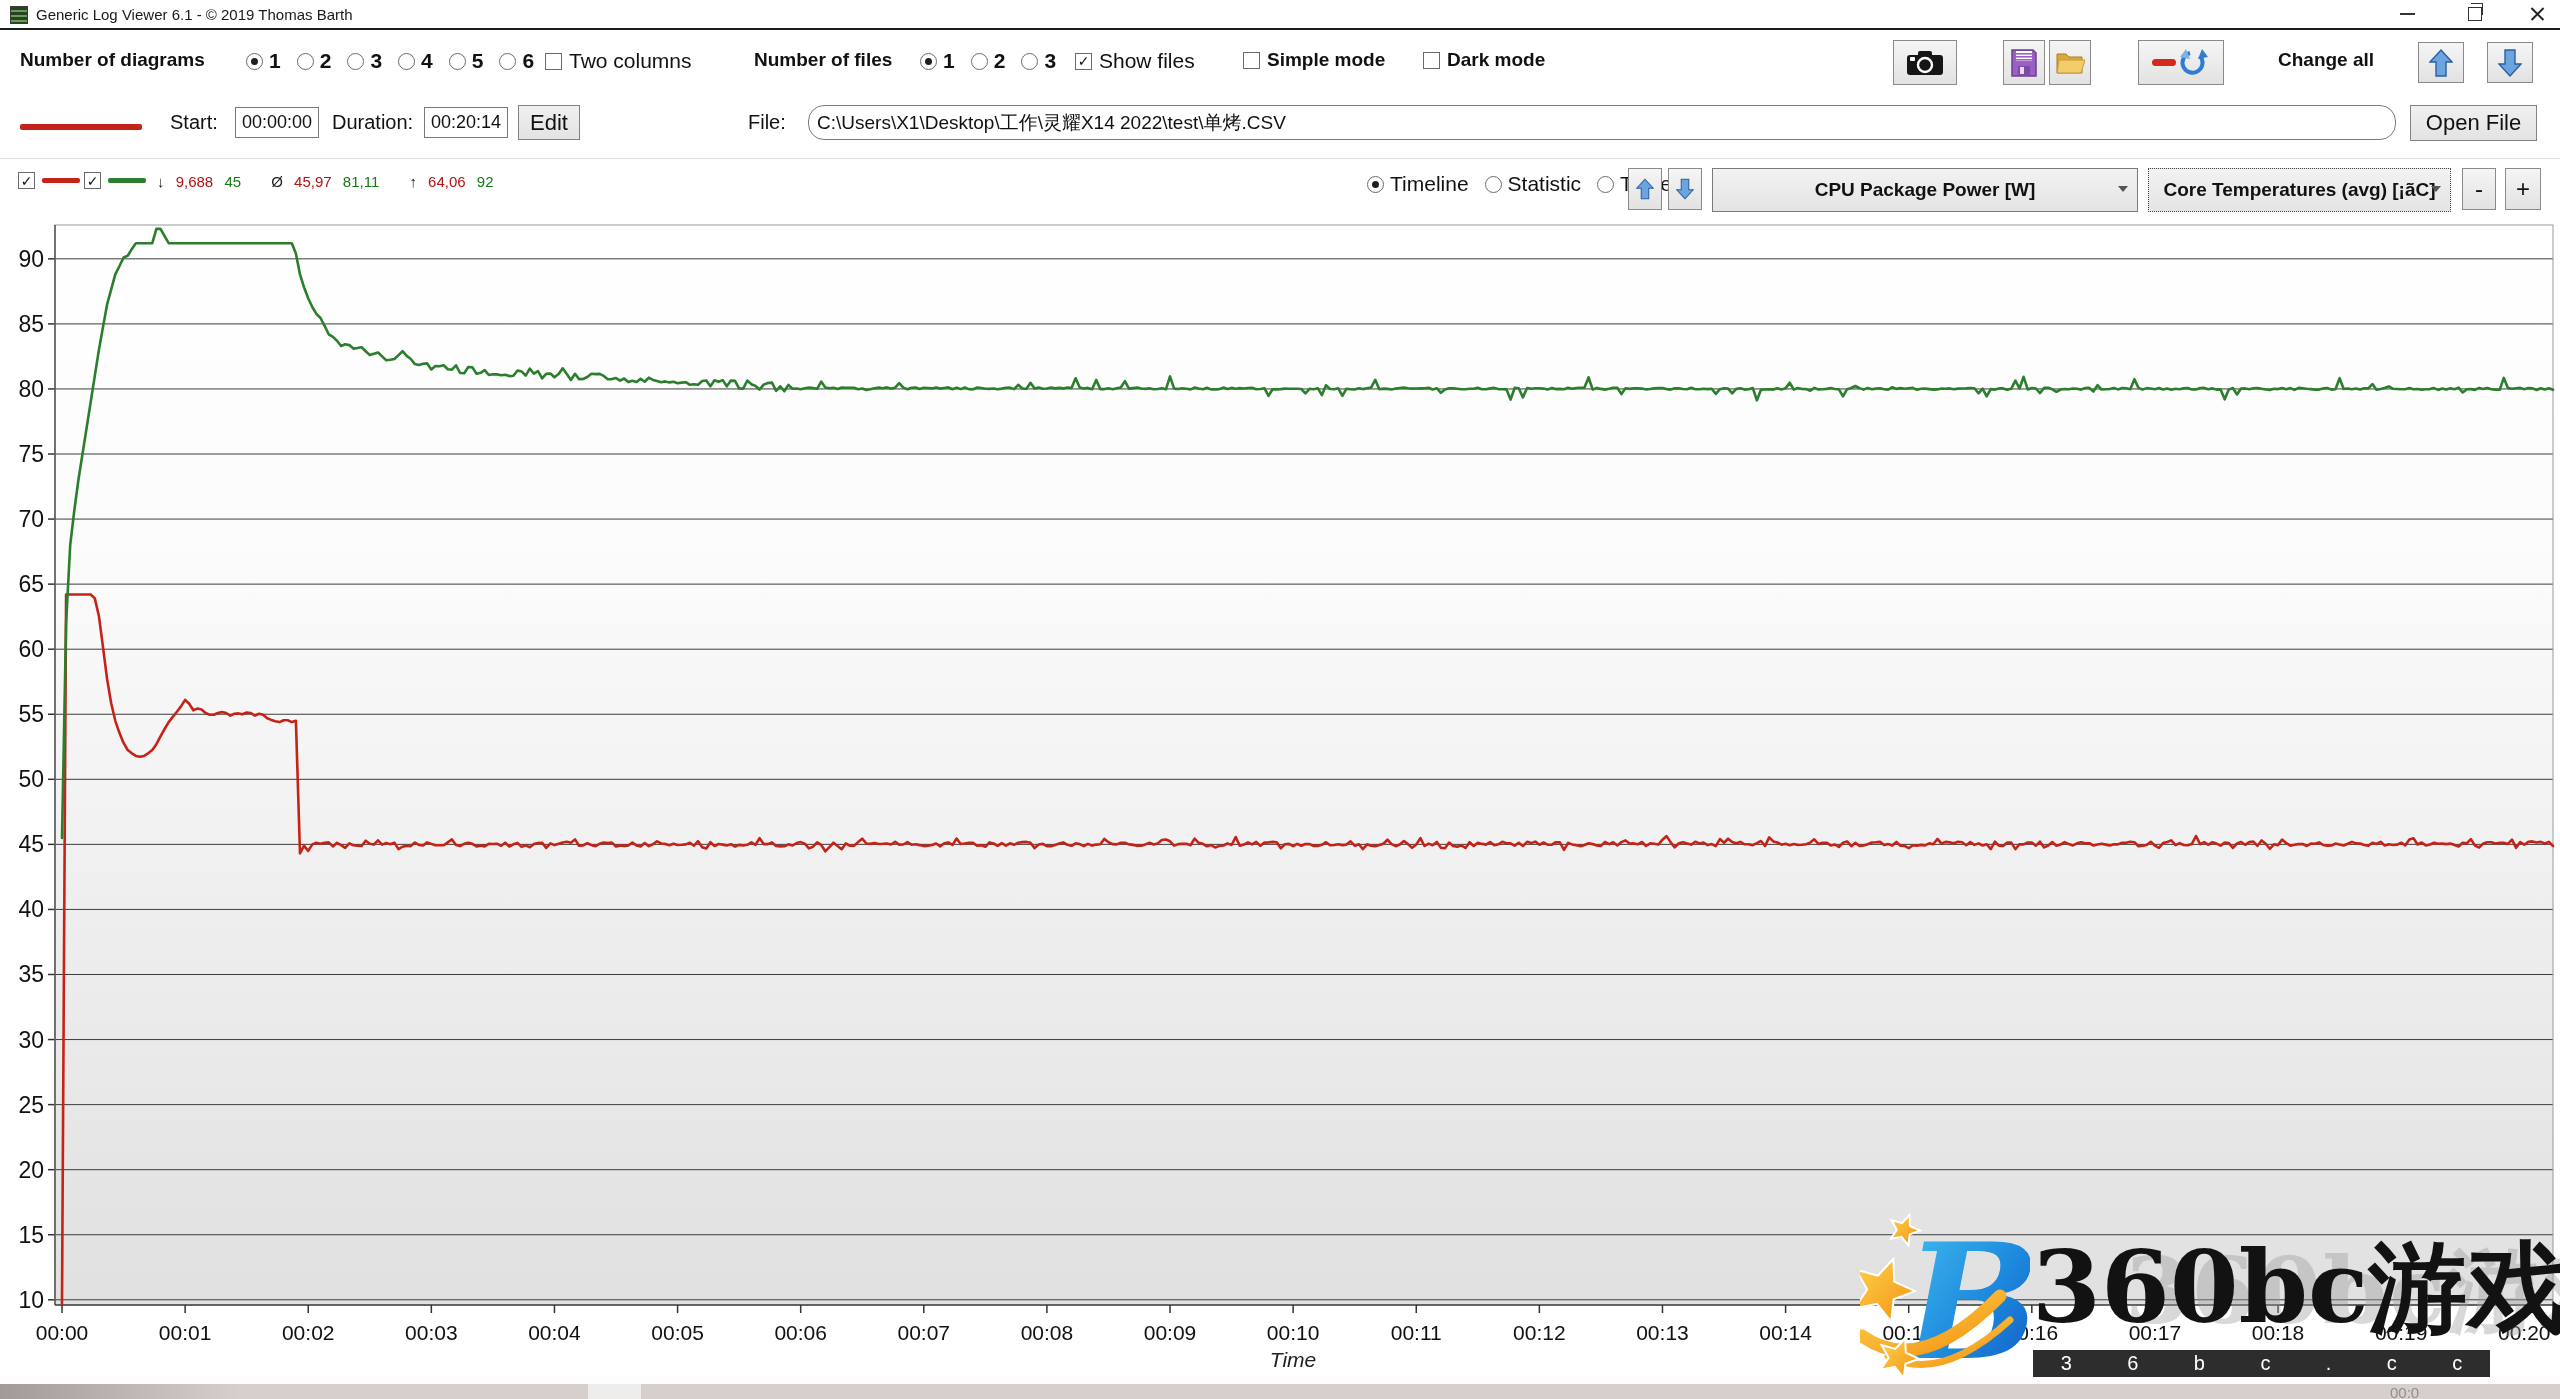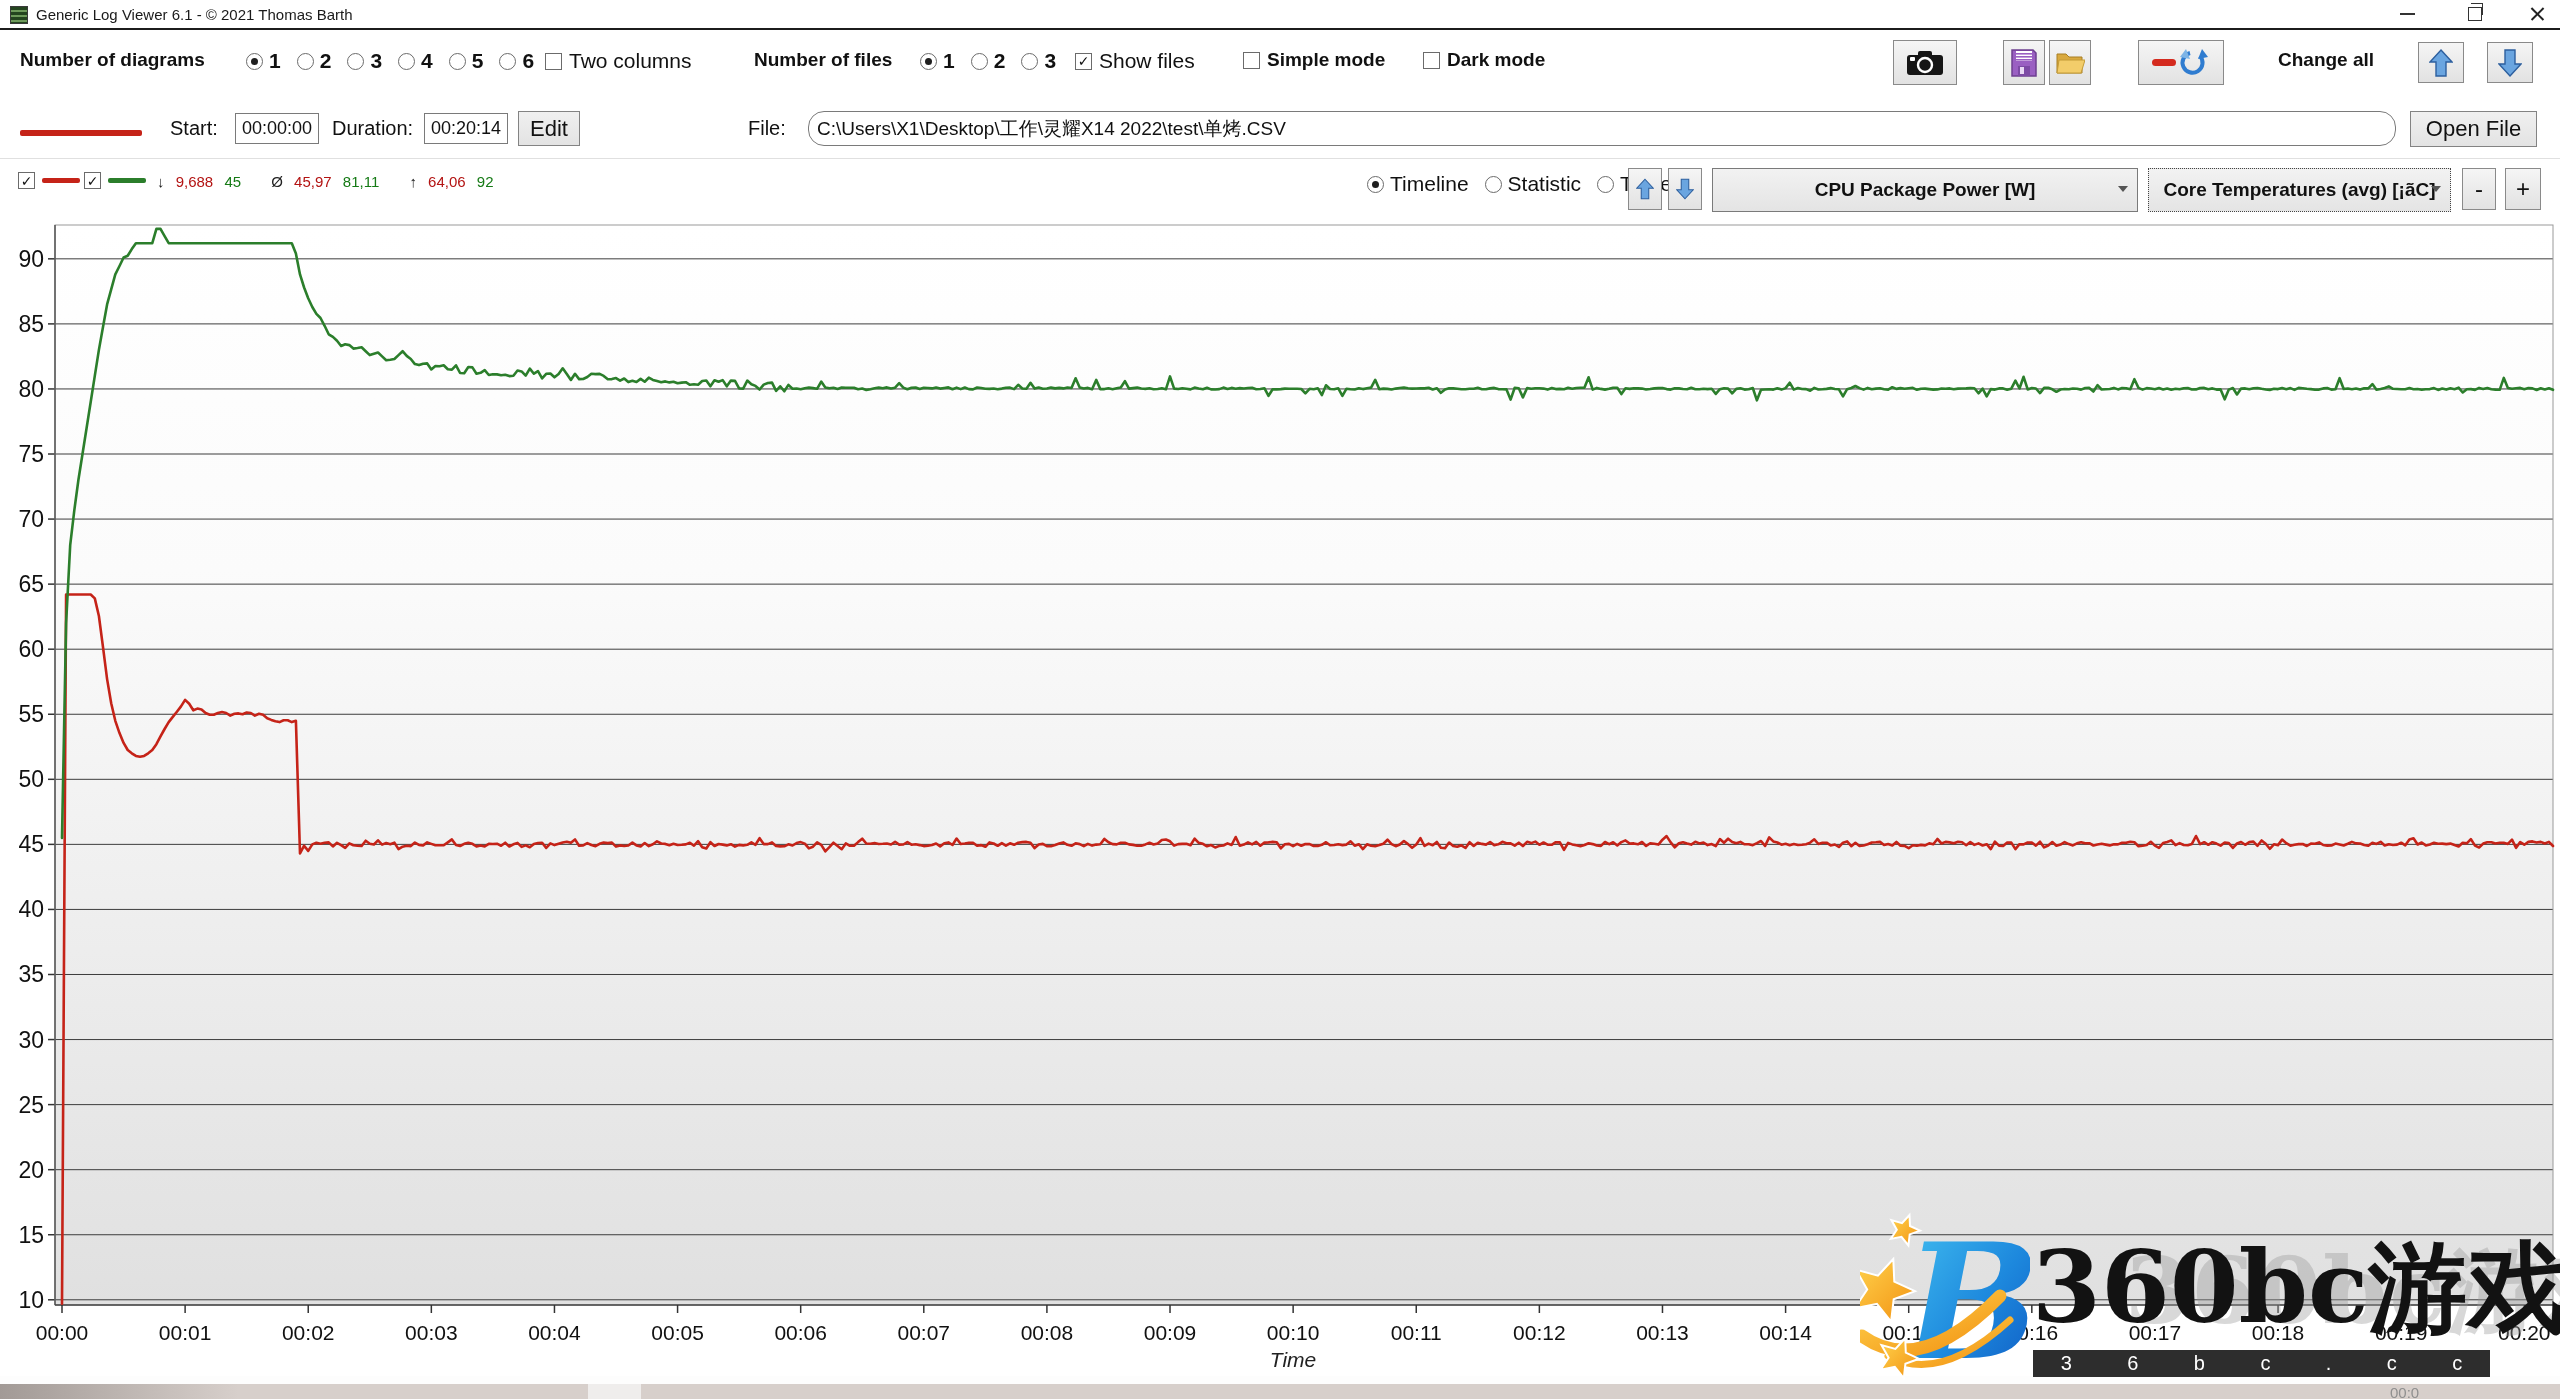--- a/index.html
+++ b/index.html
@@ -14,21 +14,21 @@
   .winbtn{top:0;width:46px;height:28px;display:flex;align-items:center;justify-content:center;}
   #btn-min{left:2384px;} #btn-max{left:2452px;} #btn-close{left:2514px;}
   #btn-min i{display:block;width:15px;height:2px;background:#333;}
   #btn-max i{display:block;width:12px;height:12px;border:1.6px solid #333;position:relative;background:#fff;}
   #btn-max i::before{content:"";position:absolute;left:2px;top:-5px;width:11px;height:11px;border:1.6px solid #333;border-left:none;border-bottom:none;}
   #btn-close i{display:block;width:14px;height:14px;position:relative;}
   #btn-close i::before,#btn-close i::after{content:"";position:absolute;left:-1px;top:6px;width:17px;height:1.8px;background:#222;}
   #btn-close i::before{transform:rotate(45deg);} #btn-close i::after{transform:rotate(-45deg);}
   
   #row1{left:0;top:30px;width:2560px;height:65px;background:#fff;z-index:9;}
-  #row2{left:0;top:100px;width:2032px;height:63px;background:#fff;z-index:9;}
+  #row2{left:0;top:94px;width:2032px;height:63px;background:#fff;z-index:9;}
   #row3{left:0;top:158px;width:2560px;height:60px;background:#fff;border-top:1px solid #e0e0e0;z-index:9;}
   .blab{font-weight:bold;font-size:19px;white-space:nowrap;}
   .rlab{font-size:21px;white-space:nowrap;}
   .cb{width:17px;height:17px;border:1px solid #6b6b6b;background:#fff;display:inline-flex;
       align-items:center;justify-content:center;font-size:14px;font-weight:bold;color:#101010;box-sizing:border-box;}
   .rad{width:17px;height:17px;border:1px solid #6b6b6b;border-radius:50%;background:#fff;position:relative;box-sizing:border-box;display:inline-block;}
   .rad.sel::after{content:"";position:absolute;left:4px;top:4px;width:7px;height:7px;border-radius:50%;background:#1f1f1f;}
   .hgroup{display:flex;align-items:center;gap:7px;}
   .optgroup{display:flex;align-items:center;}
   .optgroup .opt{display:flex;align-items:center;gap:6px;margin-right:16px;}
@@ -181,21 +181,21 @@
     <text x="2401.1598023064253" y="1340" text-anchor="middle" font-size="21" fill="#111" font-family="Liberation Sans, DejaVu Sans, sans-serif">00:19</text>
     <line x1="2524.2734761120264" y1="1305" x2="2524.2734761120264" y2="1313" stroke="#333" stroke-width="1.5"></line>
     <text x="2524.2734761120264" y="1340" text-anchor="middle" font-size="21" fill="#111" font-family="Liberation Sans, DejaVu Sans, sans-serif">00:20</text>
     <text x="1293" y="1367" text-anchor="middle" font-size="21" font-style="italic" fill="#222" font-family="Liberation Sans, DejaVu Sans, sans-serif">Time</text>
     <path d="M62.0,1303.8L66.1,594.5L70.2,594.5L74.3,594.5L78.4,594.5L82.5,594.5L86.6,594.5L90.7,594.5L94.8,598.4L98.9,616.0L103.0,647.2L107.1,679.1L111.2,703.2L115.3,720.8L119.5,733.1L123.6,742.9L127.7,750.0L131.8,753.3L135.9,755.9L140.0,756.8L144.1,755.9L148.2,753.3L152.3,750.0L156.4,744.2L160.5,736.4L164.6,729.0L168.7,722.1L172.8,716.9L176.9,711.7L181.0,706.4L185.1,699.9L189.2,703.8L193.3,710.3L197.4,708.6L201.5,709.5L205.6,713.0L209.7,714.7L213.8,714.7L217.9,713.0L222.0,712.1L226.2,713.0L230.3,715.6L234.4,713.8L238.5,713.4L242.6,714.3L246.7,712.5L250.8,713.0L254.9,715.6L259.0,713.8L263.1,714.7L267.2,718.2L271.3,719.9L275.4,721.2L279.5,722.1L283.6,720.3L287.7,720.3L291.8,722.1L295.9,720.8L300.0,853.5L304.1,845.7L308.2,850.9L312.3,844.4L316.4,842.7L320.5,843.7L324.6,842.7L328.7,842.4L332.9,846.4L337.0,842.8L341.1,845.1L345.2,847.9L349.3,843.4L353.4,845.3L357.5,845.7L361.6,846.0L365.7,840.7L369.8,843.7L373.9,844.5L378.0,840.3L382.1,844.6L386.2,843.0L390.3,844.2L394.4,842.6L398.5,849.1L402.6,846.7L406.7,845.8L410.8,846.1L414.9,842.6L419.0,844.9L423.1,845.4L427.2,842.4L431.3,843.9L435.4,845.3L439.5,845.3L443.7,845.3L447.8,842.4L451.9,839.4L456.0,845.0L460.1,846.0L464.2,843.8L468.3,842.8L472.4,843.8L476.5,846.5L480.6,845.4L484.7,846.4L488.8,843.8L492.9,844.0L497.0,843.7L501.1,845.8L505.2,842.7L509.3,846.5L513.4,844.3L517.5,842.9L521.6,846.9L525.7,845.4L529.8,847.3L533.9,844.1L538.0,843.0L542.1,842.7L546.2,847.9L550.4,843.4L554.5,845.1L558.6,843.7L562.7,842.5L566.8,841.8L570.9,842.8L575.0,839.4L579.1,845.7L583.2,845.4L587.3,843.1L591.4,845.0L595.5,846.2L599.6,843.8L603.7,842.6L607.8,843.1L611.9,842.6L616.0,846.6L620.1,845.4L624.2,846.0L628.3,845.5L632.4,842.6L636.5,845.4L640.6,846.4L644.7,843.0L648.8,846.1L652.9,844.3L657.0,841.3L661.2,843.5L665.3,843.9L669.4,845.3L673.5,843.8L677.6,845.0L681.7,844.8L685.8,844.4L689.9,842.7L694.0,845.7L698.1,841.2L702.2,847.2L706.3,848.5L710.4,842.2L714.5,846.0L718.6,844.0L722.7,844.6L726.8,845.4L730.9,844.2L735.0,846.6L739.1,844.9L743.2,845.4L747.3,844.8L751.4,842.3L755.5,844.8L759.6,838.2L763.7,844.1L767.9,844.1L772.0,842.4L776.1,845.9L780.2,846.4L784.3,846.3L788.4,844.3L792.5,845.5L796.6,843.1L800.7,842.1L804.8,843.6L808.9,848.4L813.0,846.7L817.1,842.3L821.2,844.9L825.3,851.3L829.4,847.2L833.5,842.7L837.6,845.9L841.7,849.2L845.8,843.4L849.9,845.8L854.0,845.8L858.1,842.1L862.2,838.7L866.3,843.5L870.4,843.7L874.6,843.1L878.7,844.0L882.8,843.8L886.9,843.5L891.0,844.5L895.1,841.8L899.2,844.6L903.3,844.5L907.4,842.1L911.5,844.7L915.6,844.3L919.7,845.1L923.8,846.1L927.9,845.7L932.0,845.0L936.1,843.5L940.2,846.4L944.3,843.3L948.4,842.4L952.5,845.0L956.6,838.5L960.7,844.0L964.8,843.5L968.9,842.9L973.0,842.7L977.1,845.8L981.2,845.1L985.4,846.8L989.5,842.4L993.6,843.5L997.7,845.8L1001.8,843.1L1005.9,845.7L1010.0,843.3L1014.1,844.8L1018.2,842.7L1022.3,842.1L1026.4,841.9L1030.5,842.8L1034.6,848.1L1038.7,844.5L1042.8,843.9L1046.9,846.2L1051.0,846.2L1055.1,845.0L1059.2,843.5L1063.3,842.4L1067.4,844.8L1071.5,845.8L1075.6,843.3L1079.7,844.1L1083.8,846.2L1087.9,843.9L1092.1,845.6L1096.2,844.6L1100.3,844.2L1104.4,838.9L1108.5,842.2L1112.6,844.1L1116.7,844.4L1120.8,842.7L1124.9,842.8L1129.0,844.4L1133.1,844.9L1137.2,845.7L1141.3,845.7L1145.4,844.4L1149.5,842.8L1153.6,844.5L1157.7,843.4L1161.8,840.0L1165.9,839.5L1170.0,841.3L1174.1,845.6L1178.2,844.1L1182.3,843.9L1186.4,843.8L1190.5,845.2L1194.6,838.6L1198.7,842.8L1202.9,843.8L1207.0,846.3L1211.1,845.1L1215.2,847.5L1219.3,845.9L1223.4,845.5L1227.5,843.4L1231.6,845.0L1235.7,837.0L1239.8,845.8L1243.9,844.6L1248.0,842.3L1252.1,844.4L1256.2,841.9L1260.3,845.7L1264.4,842.6L1268.5,842.4L1272.6,841.9L1276.7,842.2L1280.8,848.3L1284.9,844.3L1289.0,843.9L1293.1,846.1L1297.2,843.9L1301.3,845.8L1305.4,844.0L1309.6,844.1L1313.7,846.0L1317.8,845.9L1321.9,844.8L1326.0,842.2L1330.1,845.3L1334.2,845.0L1338.3,844.3L1342.4,845.1L1346.5,844.6L1350.6,841.3L1354.7,845.7L1358.8,844.2L1362.9,849.1L1367.0,844.3L1371.1,845.8L1375.2,846.2L1379.3,845.1L1383.4,843.7L1387.5,839.7L1391.6,844.1L1395.7,846.2L1399.8,844.5L1403.9,841.0L1408.0,844.1L1412.1,847.8L1416.3,844.5L1420.4,838.1L1424.5,846.0L1428.6,843.6L1432.7,845.2L1436.8,841.9L1440.9,847.8L1445.0,848.2L1449.1,842.5L1453.2,845.9L1457.3,846.8L1461.4,845.3L1465.5,848.0L1469.6,842.2L1473.7,846.0L1477.8,842.7L1481.9,843.9L1486.0,844.6L1490.1,842.0L1494.2,845.1L1498.3,844.3L1502.4,841.8L1506.5,843.2L1510.6,843.4L1514.7,845.6L1518.8,842.7L1522.9,846.1L1527.1,841.8L1531.2,843.1L1535.3,841.6L1539.4,844.8L1543.5,842.5L1547.6,844.7L1551.7,844.8L1555.8,842.2L1559.9,842.4L1564.0,849.9L1568.1,842.9L1572.2,844.4L1576.3,845.3L1580.4,846.2L1584.5,845.0L1588.6,843.3L1592.7,844.1L1596.8,845.5L1600.9,845.9L1605.0,842.0L1609.1,844.2L1613.2,842.3L1617.3,845.5L1621.4,842.1L1625.5,840.4L1629.6,843.6L1633.8,843.4L1637.9,844.3L1642.0,842.0L1646.1,846.0L1650.2,843.2L1654.3,843.7L1658.4,844.6L1662.5,839.7L1666.6,836.1L1670.7,842.4L1674.8,847.3L1678.9,843.3L1683.0,842.2L1687.1,843.5L1691.2,844.6L1695.3,841.8L1699.4,843.4L1703.5,842.5L1707.6,845.1L1711.7,844.1L1715.8,846.1L1719.9,839.1L1724.0,842.7L1728.1,838.7L1732.2,842.1L1736.3,843.3L1740.4,841.9L1744.6,844.3L1748.7,844.2L1752.8,845.2L1756.9,843.2L1761.0,841.0L1765.1,845.9L1769.2,837.4L1773.3,841.4L1777.4,842.5L1781.5,844.7L1785.6,843.8L1789.7,845.2L1793.8,844.0L1797.9,845.0L1802.0,844.7L1806.1,844.2L1810.2,842.6L1814.3,839.3L1818.4,844.0L1822.5,842.8L1826.6,842.7L1830.7,845.4L1834.8,844.5L1838.9,847.0L1843.0,842.7L1847.1,841.4L1851.3,846.2L1855.4,842.8L1859.5,846.0L1863.6,845.5L1867.7,844.2L1871.8,842.5L1875.9,842.3L1880.0,841.9L1884.1,845.0L1888.2,844.0L1892.3,845.4L1896.4,841.9L1900.5,845.8L1904.6,845.9L1908.7,848.2L1912.8,845.2L1916.9,845.7L1921.0,844.9L1925.1,845.4L1929.2,843.3L1933.3,844.3L1937.4,839.0L1941.5,843.5L1945.6,841.9L1949.7,842.4L1953.8,843.2L1958.0,841.8L1962.1,842.3L1966.2,845.2L1970.3,842.1L1974.4,844.9L1978.5,843.4L1982.6,845.5L1986.7,844.2L1990.8,849.1L1994.9,841.6L1999.0,845.7L2003.1,846.0L2007.2,842.5L2011.3,842.6L2015.4,849.1L2019.5,844.2L2023.6,844.4L2027.7,842.5L2031.8,842.6L2035.9,845.6L2040.0,841.7L2044.1,847.4L2048.2,845.5L2052.3,842.1L2056.4,845.7L2060.5,844.6L2064.6,842.1L2068.8,844.1L2072.9,845.4L2077.0,843.3L2081.1,842.2L2085.2,843.3L2089.3,843.2L2093.4,845.5L2097.5,844.5L2101.6,843.8L2105.7,844.6L2109.8,845.4L2113.9,844.3L2118.0,844.4L2122.1,842.7L2126.2,842.7L2130.3,841.7L2134.4,842.2L2138.5,846.2L2142.6,845.7L2146.7,845.0L2150.8,841.8L2154.9,845.6L2159.0,847.8L2163.1,843.0L2167.2,842.0L2171.3,840.4L2175.5,845.1L2179.6,843.1L2183.7,845.0L2187.8,845.2L2191.9,843.9L2196.0,836.0L2200.1,844.2L2204.2,842.2L2208.3,844.8L2212.4,842.2L2216.5,843.6L2220.6,845.6L2224.7,842.5L2228.8,843.1L2232.9,847.9L2237.0,843.5L2241.1,842.0L2245.2,844.8L2249.3,842.1L2253.4,841.6L2257.5,845.8L2261.6,840.5L2265.7,843.8L2269.8,848.8L2273.9,844.3L2278.0,845.1L2282.1,839.6L2286.3,843.2L2290.4,845.7L2294.5,844.8L2298.6,844.1L2302.7,844.0L2306.8,846.0L2310.9,843.6L2315.0,843.7L2319.1,842.4L2323.2,845.0L2327.3,845.6L2331.4,845.5L2335.5,843.6L2339.6,844.5L2343.7,845.5L2347.8,843.8L2351.9,841.9L2356.0,843.4L2360.1,843.5L2364.2,845.0L2368.3,845.8L2372.4,842.7L2376.5,843.9L2380.6,841.8L2384.7,845.5L2388.8,844.2L2393.0,845.0L2397.1,844.6L2401.2,842.7L2405.3,845.3L2409.4,839.4L2413.5,838.3L2417.6,844.5L2421.7,842.5L2425.8,845.4L2429.9,844.5L2434.0,842.8L2438.1,843.7L2442.2,843.6L2446.3,844.1L2450.4,843.6L2454.5,845.0L2458.6,846.5L2462.7,842.7L2466.8,843.4L2470.9,839.1L2475.0,845.6L2479.1,847.5L2483.2,843.6L2487.3,842.2L2491.4,842.2L2495.5,843.5L2499.7,842.8L2503.8,842.8L2507.9,843.9L2512.0,839.6L2516.1,847.8L2520.2,842.1L2524.3,844.7L2528.4,841.9L2532.5,841.4L2536.6,842.5L2540.7,841.9L2544.8,843.5L2548.9,841.9L2553.0,846.0" fill="none" stroke="#c52318" stroke-width="2.6" stroke-linejoin="round" stroke-linecap="round"></path>
     <path d="M62.0,837.9L66.1,623.2L70.2,545.1L74.3,510.4L78.4,480.0L82.5,454.0L86.6,428.0L90.7,402.0L94.8,375.9L98.9,349.9L103.0,327.1L107.1,304.4L111.2,289.4L115.3,274.4L119.5,266.0L123.6,257.5L127.7,255.8L131.8,249.1L135.9,243.2L140.0,243.2L144.1,243.2L148.2,243.2L152.3,243.2L156.4,228.9L160.5,228.9L164.6,236.1L168.7,243.2L172.8,243.2L176.9,243.2L181.0,243.2L185.1,243.2L189.2,243.2L193.3,243.2L197.4,243.2L201.5,243.2L205.6,243.2L209.7,243.2L213.8,243.2L217.9,243.2L222.0,243.2L226.2,243.2L230.3,243.2L234.4,243.2L238.5,243.2L242.6,243.2L246.7,243.2L250.8,243.2L254.9,243.2L259.0,243.2L263.1,243.2L267.2,243.2L271.3,243.2L275.4,243.2L279.5,243.2L283.6,243.2L287.7,243.2L291.8,243.2L295.9,253.6L300.0,274.4L304.1,287.5L308.2,298.3L312.3,307.0L316.4,313.9L320.5,318.0L324.6,325.8L328.7,334.3L332.9,336.9L337.0,340.8L341.1,346.0L345.2,344.3L349.3,345.1L353.4,348.6L357.5,348.0L361.6,347.3L365.7,351.2L369.8,355.1L373.9,353.8L378.0,352.5L382.1,356.4L386.2,360.3L390.3,359.7L394.4,359.0L398.5,355.1L402.6,351.2L406.7,355.9L410.8,359.0L414.9,364.1L419.0,365.1L423.1,363.7L427.2,363.4L431.3,369.4L435.4,366.1L439.5,366.2L443.7,365.3L447.8,369.3L451.9,369.6L456.0,365.3L460.1,373.0L464.2,373.2L468.3,367.0L472.4,367.4L476.5,373.7L480.6,372.8L484.7,370.2L488.8,375.0L492.9,374.2L497.0,374.4L501.1,375.2L505.2,374.7L509.3,376.1L513.4,375.7L517.5,370.5L521.6,371.4L525.7,375.6L529.8,368.6L533.9,373.7L538.0,371.2L542.1,378.3L546.2,373.8L550.4,373.5L554.5,377.3L558.6,374.1L562.7,368.3L566.8,373.9L570.9,379.9L575.0,373.8L579.1,379.1L583.2,379.0L587.3,377.0L591.4,373.8L595.5,374.1L599.6,373.9L603.7,375.9L607.8,379.3L611.9,379.1L616.0,378.1L620.1,380.7L624.2,378.5L628.3,382.1L632.4,380.8L636.5,382.0L640.6,378.9L644.7,381.7L648.8,377.7L652.9,379.9L657.0,381.0L661.2,382.2L665.3,381.4L669.4,382.4L673.5,381.8L677.6,383.3L681.7,382.6L685.8,382.2L689.9,384.8L694.0,384.3L698.1,384.7L702.2,381.0L706.3,380.5L710.4,386.3L714.5,380.3L718.6,381.8L722.7,380.1L726.8,386.3L730.9,380.6L735.0,380.9L739.1,388.4L743.2,388.7L747.3,380.6L751.4,384.2L755.5,385.9L759.6,389.5L763.7,384.6L767.9,383.0L772.0,382.6L776.1,390.8L780.2,386.3L784.3,391.3L788.4,384.9L792.5,388.8L796.6,388.5L800.7,389.2L804.8,388.2L808.9,387.6L813.0,388.1L817.1,388.8L821.2,381.6L825.3,387.5L829.4,388.3L833.5,387.7L837.6,388.9L841.7,387.6L845.8,387.7L849.9,387.8L854.0,387.7L858.1,389.2L862.2,388.5L866.3,390.0L870.4,389.2L874.6,388.2L878.7,387.6L882.8,388.2L886.9,387.4L891.0,388.5L895.1,387.7L899.2,383.1L903.3,387.6L907.4,389.2L911.5,387.7L915.6,387.5L919.7,389.0L923.8,387.8L927.9,388.0L932.0,388.4L936.1,387.5L940.2,388.6L944.3,388.0L948.4,387.4L952.5,389.3L956.6,387.6L960.7,389.1L964.8,387.5L968.9,389.1L973.0,389.4L977.1,387.5L981.2,388.0L985.4,388.7L989.5,388.9L993.6,388.5L997.7,389.3L1001.8,388.6L1005.9,387.7L1010.0,387.6L1014.1,389.1L1018.2,384.8L1022.3,388.5L1026.4,388.7L1030.5,382.8L1034.6,388.6L1038.7,387.5L1042.8,388.7L1046.9,388.5L1051.0,387.6L1055.1,388.4L1059.2,387.9L1063.3,388.4L1067.4,387.5L1071.5,388.0L1075.6,378.3L1079.7,387.6L1083.8,388.5L1087.9,387.9L1092.1,389.3L1096.2,379.9L1100.3,389.1L1104.4,389.1L1108.5,388.2L1112.6,389.2L1116.7,388.2L1120.8,387.5L1124.9,381.2L1129.0,388.6L1133.1,388.1L1137.2,387.6L1141.3,388.5L1145.4,388.9L1149.5,388.2L1153.6,389.3L1157.7,389.0L1161.8,388.3L1165.9,389.3L1170.0,376.4L1174.1,388.6L1178.2,389.0L1182.3,388.3L1186.4,388.8L1190.5,389.4L1194.6,387.6L1198.7,388.5L1202.9,389.3L1207.0,387.8L1211.1,389.4L1215.2,389.5L1219.3,389.1L1223.4,387.6L1227.5,389.0L1231.6,387.9L1235.7,388.7L1239.8,388.1L1243.9,388.5L1248.0,388.0L1252.1,387.8L1256.2,389.2L1260.3,389.0L1264.4,388.2L1268.5,395.9L1272.6,389.2L1276.7,389.4L1280.8,389.1L1284.9,388.6L1289.0,388.8L1293.1,388.8L1297.2,388.8L1301.3,389.0L1305.4,393.3L1309.6,388.8L1313.7,389.3L1317.8,388.2L1321.9,395.1L1326.0,385.3L1330.1,389.0L1334.2,389.2L1338.3,388.3L1342.4,395.8L1346.5,388.7L1350.6,389.2L1354.7,389.5L1358.8,388.2L1362.9,389.1L1367.0,388.3L1371.1,387.6L1375.2,379.8L1379.3,389.2L1383.4,388.6L1387.5,388.9L1391.6,389.5L1395.7,388.6L1399.8,388.0L1403.9,387.6L1408.0,388.3L1412.1,388.6L1416.3,388.5L1420.4,388.3L1424.5,388.4L1428.6,387.7L1432.7,389.5L1436.8,388.2L1440.9,392.8L1445.0,389.4L1449.1,388.2L1453.2,388.4L1457.3,388.7L1461.4,389.3L1465.5,389.2L1469.6,388.8L1473.7,388.7L1477.8,387.8L1481.9,389.2L1486.0,389.2L1490.1,388.4L1494.2,387.9L1498.3,389.1L1502.4,389.2L1506.5,389.4L1510.6,399.6L1514.7,387.8L1518.8,388.3L1522.9,397.4L1527.1,388.0L1531.2,388.8L1535.3,388.2L1539.4,388.3L1543.5,388.6L1547.6,389.6L1551.7,388.0L1555.8,389.1L1559.9,388.9L1564.0,389.2L1568.1,387.8L1572.2,388.8L1576.3,388.0L1580.4,387.7L1584.5,387.6L1588.6,377.3L1592.7,389.6L1596.8,387.9L1600.9,388.9L1605.0,389.6L1609.1,388.8L1613.2,387.7L1617.3,387.8L1621.4,394.1L1625.5,388.2L1629.6,388.9L1633.8,388.3L1637.9,388.4L1642.0,388.6L1646.1,389.5L1650.2,389.0L1654.3,388.4L1658.4,388.1L1662.5,388.0L1666.6,389.1L1670.7,389.6L1674.8,388.3L1678.9,388.4L1683.0,389.0L1687.1,389.2L1691.2,387.8L1695.3,389.3L1699.4,389.2L1703.5,388.7L1707.6,389.1L1711.7,388.8L1715.8,393.9L1719.9,389.2L1724.0,388.2L1728.1,388.6L1732.2,393.3L1736.3,388.9L1740.4,388.2L1744.6,389.6L1748.7,389.3L1752.8,388.0L1756.9,400.3L1761.0,389.7L1765.1,389.5L1769.2,389.3L1773.3,389.6L1777.4,388.2L1781.5,389.6L1785.6,388.1L1789.7,382.7L1793.8,389.6L1797.9,388.0L1802.0,389.0L1806.1,389.1L1810.2,390.7L1814.3,387.9L1818.4,389.5L1822.5,389.3L1826.6,388.9L1830.7,388.1L1834.8,389.0L1838.9,389.3L1843.0,396.3L1847.1,389.2L1851.3,388.0L1855.4,386.0L1859.5,388.1L1863.6,389.6L1867.7,387.9L1871.8,389.2L1875.9,388.6L1880.0,388.2L1884.1,389.2L1888.2,389.7L1892.3,387.2L1896.4,388.9L1900.5,388.1L1904.6,388.7L1908.7,388.2L1912.8,387.8L1916.9,389.8L1921.0,388.7L1925.1,388.6L1929.2,389.1L1933.3,389.6L1937.4,389.4L1941.5,388.5L1945.6,388.7L1949.7,388.4L1953.8,389.3L1958.0,388.6L1962.1,388.5L1966.2,388.4L1970.3,388.1L1974.4,388.2L1978.5,393.3L1982.6,388.6L1986.7,396.3L1990.8,389.1L1994.9,389.6L1999.0,388.4L2003.1,388.4L2007.2,389.7L2011.3,388.7L2015.4,380.7L2019.5,388.5L2023.6,376.8L2027.7,389.4L2031.8,388.0L2035.9,388.5L2040.0,393.1L2044.1,387.9L2048.2,387.8L2052.3,389.3L2056.4,391.8L2060.5,389.5L2064.6,389.0L2068.8,389.2L2072.9,388.5L2077.0,388.8L2081.1,389.6L2085.2,388.0L2089.3,387.9L2093.4,391.5L2097.5,385.2L2101.6,389.5L2105.7,389.2L2109.8,389.0L2113.9,387.9L2118.0,389.4L2122.1,388.0L2126.2,388.2L2130.3,389.2L2134.4,379.2L2138.5,387.9L2142.6,389.6L2146.7,388.1L2150.8,388.5L2154.9,389.2L2159.0,388.1L2163.1,389.4L2167.2,388.5L2171.3,389.7L2175.5,388.7L2179.6,389.3L2183.7,388.2L2187.8,388.1L2191.9,389.5L2196.0,389.4L2200.1,388.0L2204.2,387.9L2208.3,389.2L2212.4,388.4L2216.5,389.6L2220.6,389.4L2224.7,399.3L2228.8,389.6L2232.9,388.0L2237.0,394.5L2241.1,388.6L2245.2,388.4L2249.3,389.3L2253.4,388.3L2257.5,388.0L2261.6,388.8L2265.7,389.5L2269.8,389.9L2273.9,388.7L2278.0,389.1L2282.1,388.1L2286.3,389.3L2290.4,388.1L2294.5,389.9L2298.6,387.9L2302.7,388.2L2306.8,388.8L2310.9,389.1L2315.0,389.8L2319.1,389.6L2323.2,388.4L2327.3,388.0L2331.4,389.6L2335.5,389.3L2339.6,378.2L2343.7,389.0L2347.8,388.5L2351.9,389.2L2356.0,388.5L2360.1,389.6L2364.2,388.3L2368.3,388.4L2372.4,384.1L2376.5,389.7L2380.6,389.0L2384.7,388.0L2388.8,386.4L2393.0,388.8L2397.1,389.0L2401.2,389.2L2405.3,389.2L2409.4,388.1L2413.5,389.2L2417.6,389.0L2421.7,389.7L2425.8,389.2L2429.9,389.1L2434.0,388.1L2438.1,389.9L2442.2,388.6L2446.3,389.6L2450.4,388.3L2454.5,389.2L2458.6,387.6L2462.7,392.5L2466.8,389.3L2470.9,389.1L2475.0,389.9L2479.1,387.9L2483.2,388.9L2487.3,388.0L2491.4,389.3L2495.5,389.6L2499.7,389.8L2503.8,377.9L2507.9,387.9L2512.0,388.8L2516.1,388.2L2520.2,387.9L2524.3,389.3L2528.4,388.1L2532.5,388.4L2536.6,390.0L2540.7,388.2L2544.8,389.5L2548.9,388.2L2553.0,389.8" fill="none" stroke="#2b7e2b" stroke-width="2.6" stroke-linejoin="round" stroke-linecap="round"></path>
   </svg>
 
 <div id="titlebar" class="abs">
   <div id="appicon" class="abs"></div>
-  <span id="wtitle" class="abs">Generic Log Viewer 6.1 - © 2021 Thomas Barth</span>
+  <span id="wtitle" class="abs">Generic Log Viewer 6.1 - © 2019 Thomas Barth</span>
   <div id="btn-min" class="winbtn abs">
       <i></i>
     </div>
   <div id="btn-max" class="winbtn abs">
       <i></i>
     </div>
   <div id="btn-close" class="winbtn abs">
       <i></i>
     </div>
 </div>

